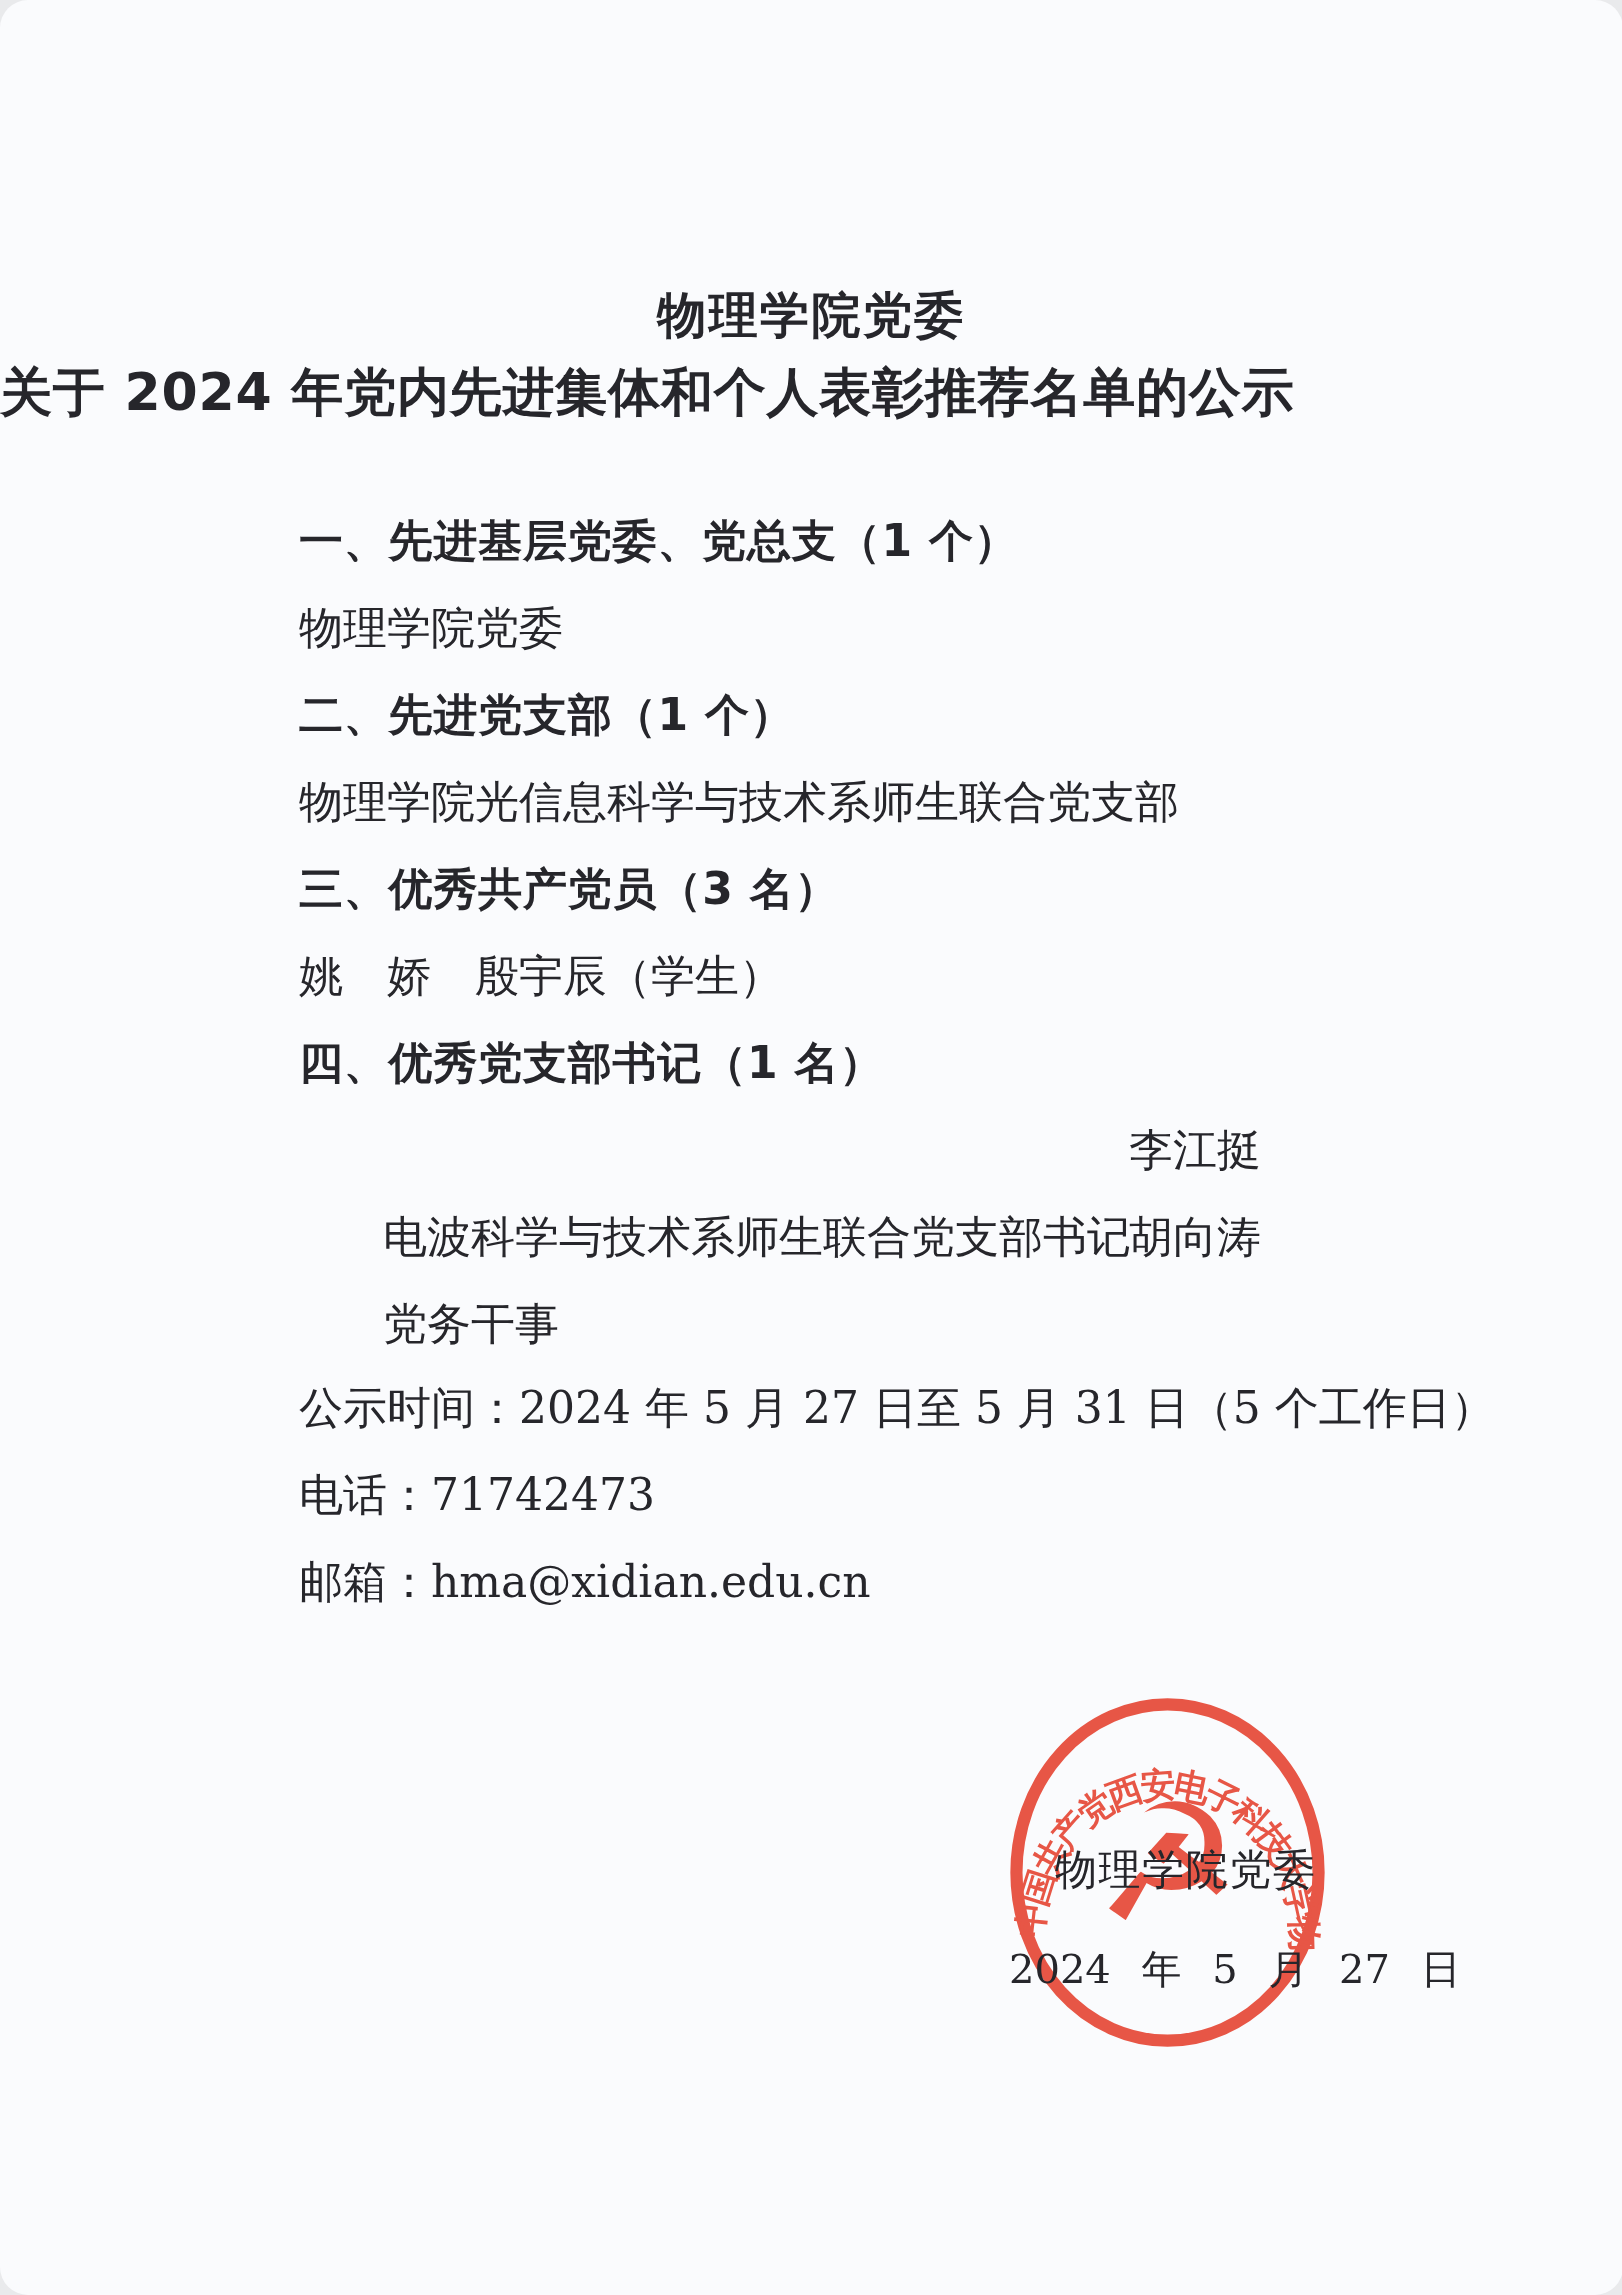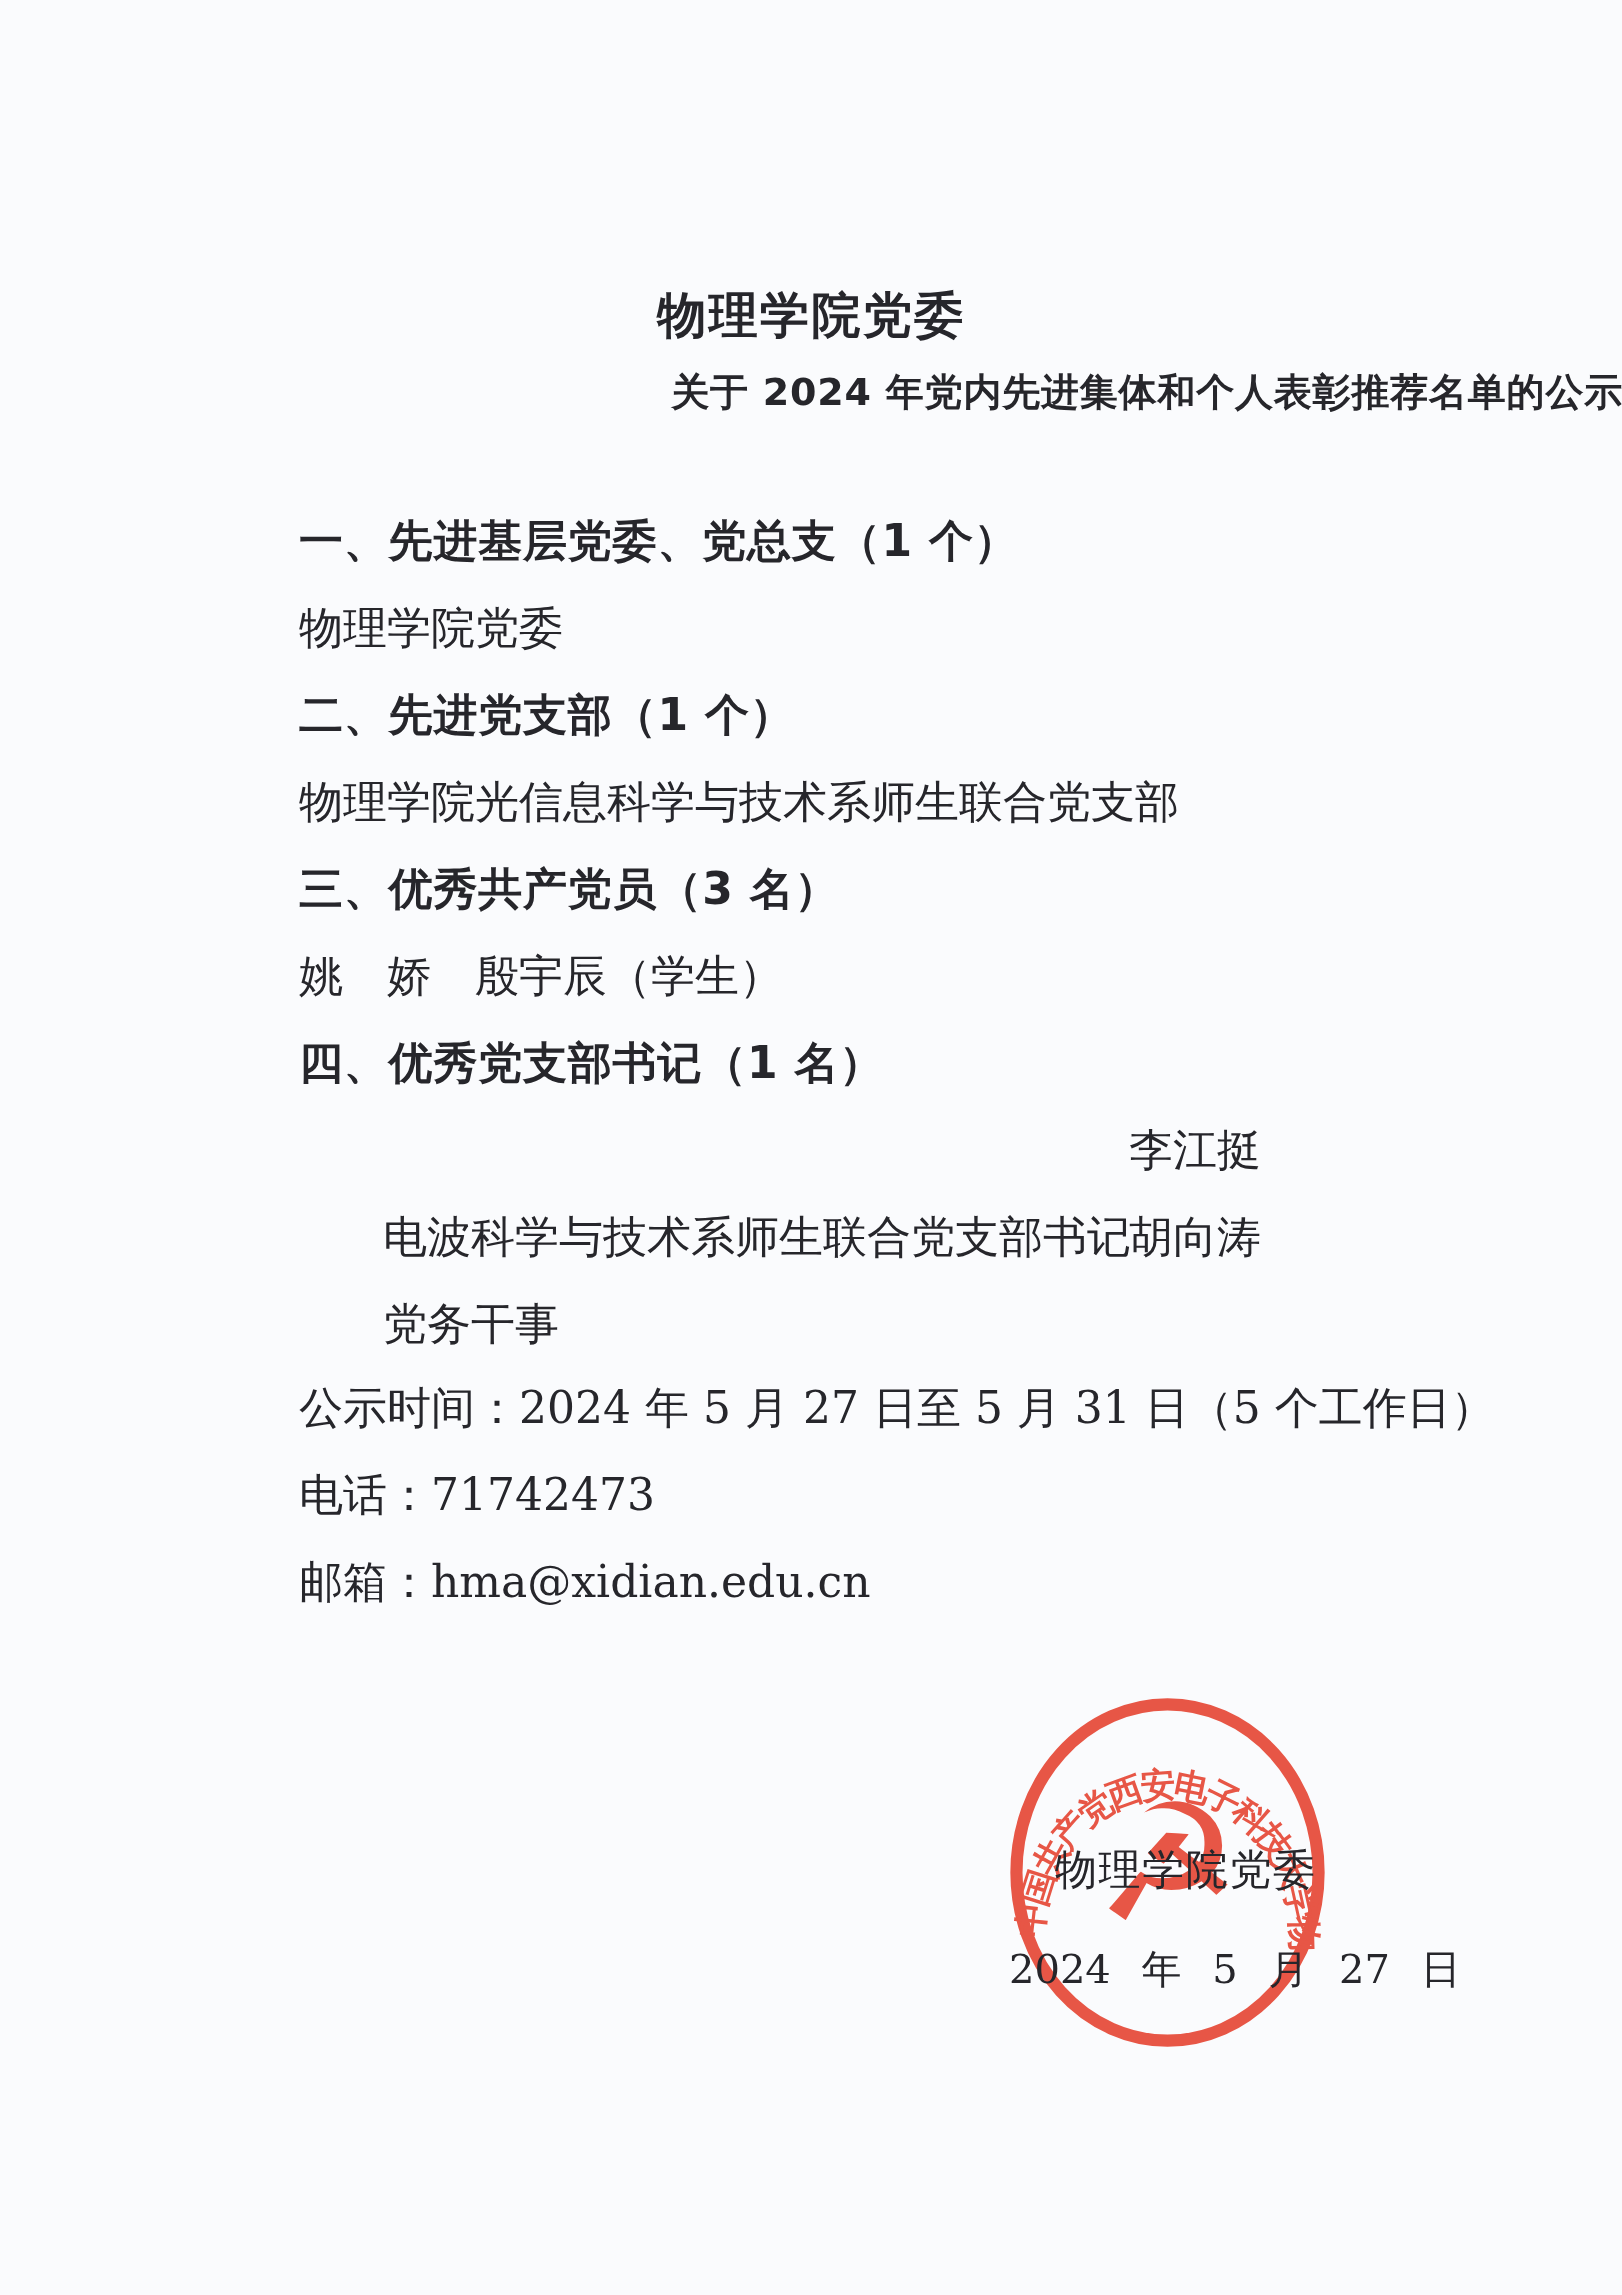--- a/index.html
+++ b/index.html
@@ -7,43 +7,44 @@
 
   .page {
     position: relative;
     width: 1623px;
     height: 2295px;
     margin: 0 auto;
     background: #fafbfd;
     color: #26262b;
     font-family: "DejaVu Serif", serif;
     overflow: hidden;
+    border-radius: 28px;
   }
 
   .doc-title {
     position: absolute;
     top: 290px; left: 0;
     width: 1623px;
     text-align: center;
     font-family: "DejaVu Sans", "DejaVu Serif", sans-serif;
     font-weight: bold;
     font-size: 49px;
     line-height: 52px;
     letter-spacing: 2.4px;
     white-space: pre;
   }
 
   .doc-subtitle {
     position: absolute;
     top: 366px; left: 0;
     width: 1623px;
-    text-align: right;
+    text-align: left;
     font-family: "DejaVu Sans", "DejaVu Serif", sans-serif;
     font-weight: bold;
-    font-size: 38px;
+    font-size: 52px;
     line-height: 52px;
     letter-spacing: 0.8px;
     white-space: pre;
   }
 
   .body-block {
     position: absolute;
     left: 299px;
     top: 497px;
     width: 1233px;

